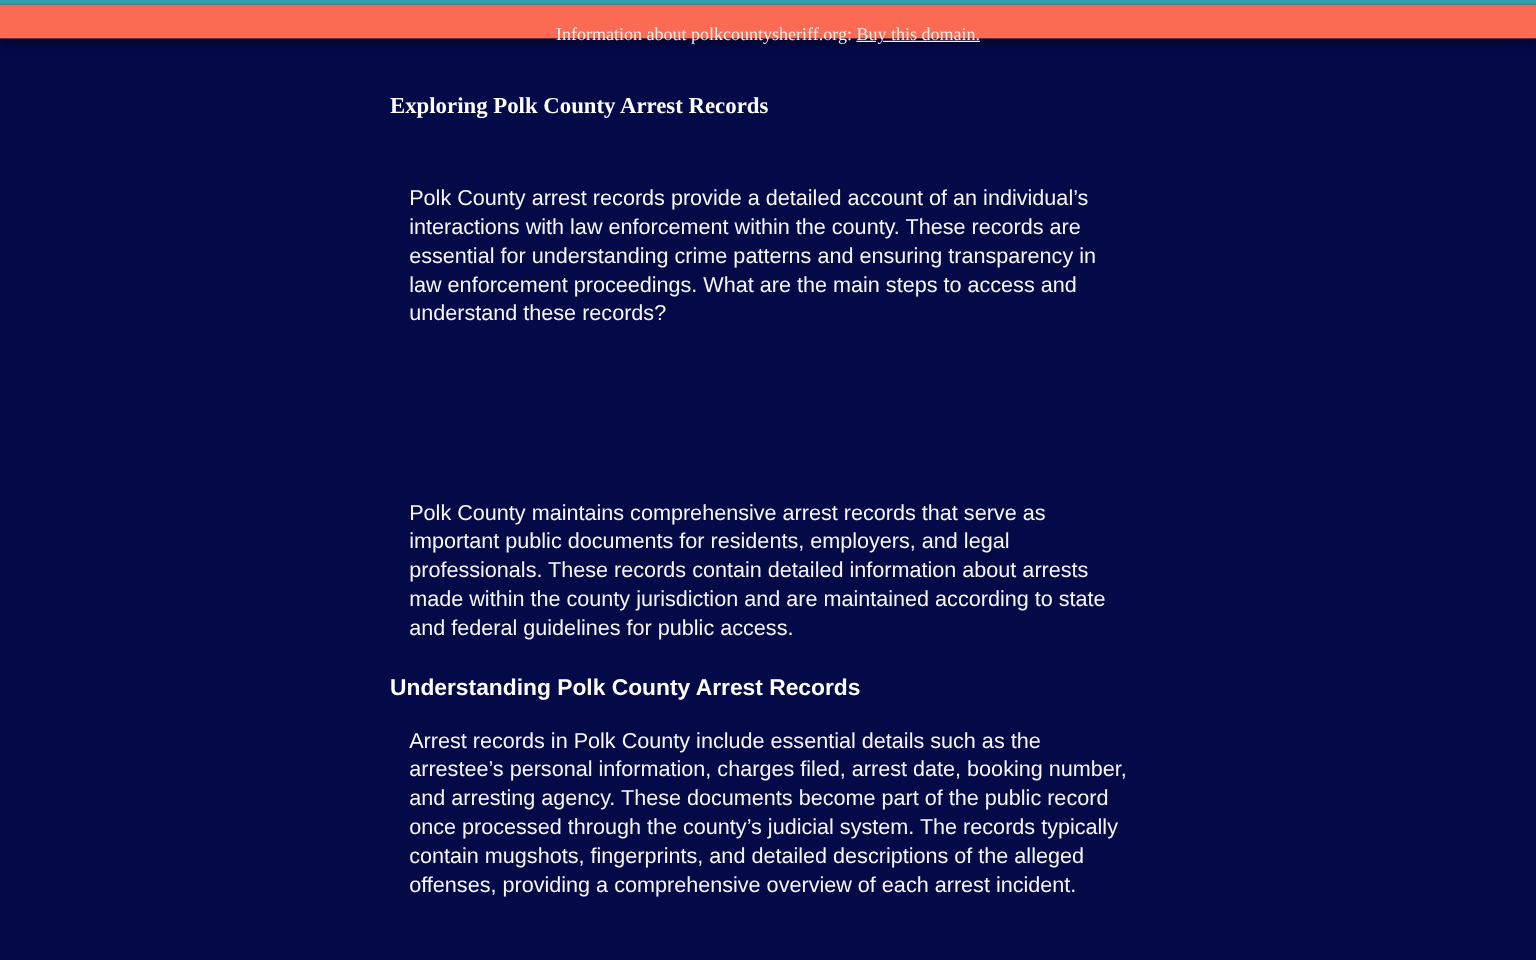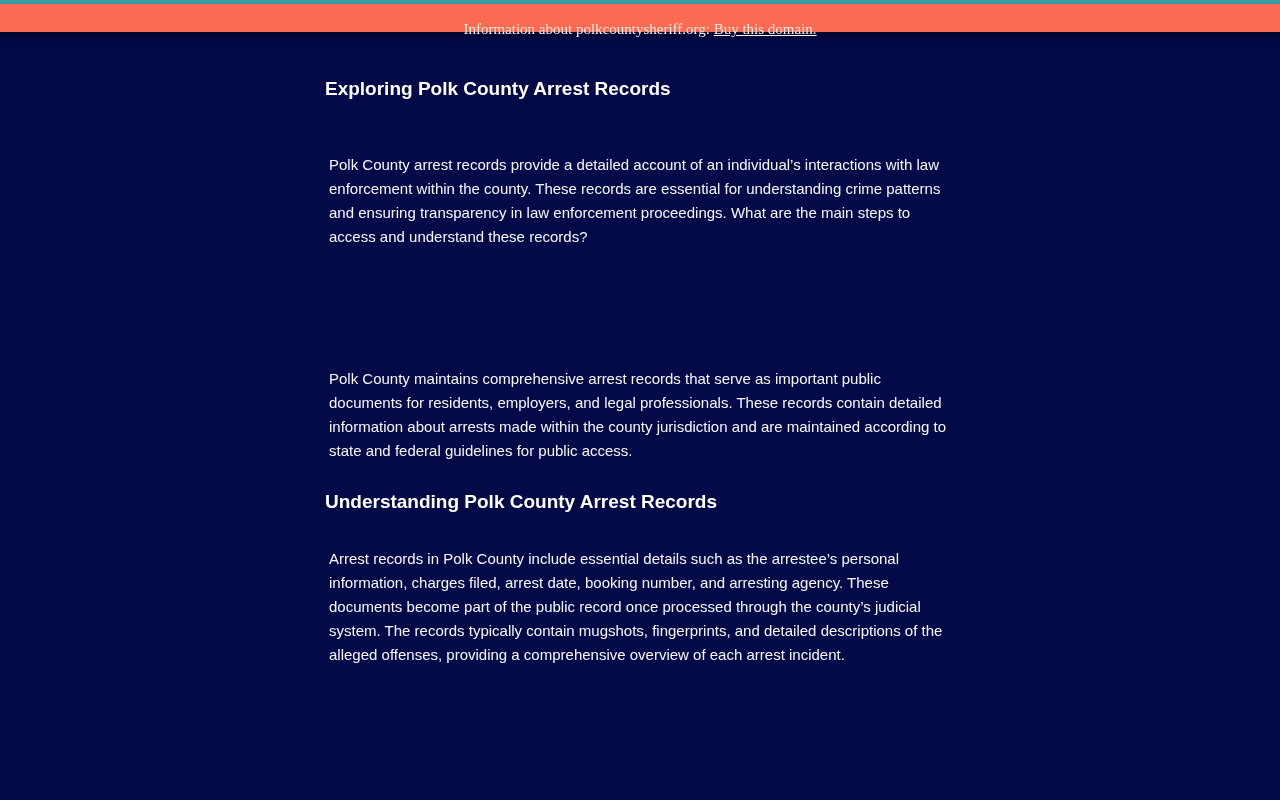--- a/index.html
+++ b/index.html
@@ -45,26 +45,26 @@
     margin: 0 auto;
     padding-top: 46px;
     color: var(--body-text, #f8f7fc);
   }
   .article h2 {
     font-size: 19px;
     line-height: 22px;
     font-weight: bold;
     color: #ffffff;
   }
-  .h-first  { margin: 0 0 53px 0; }
-  .h-second { margin: 28px 0 34px 0; }
+  .h-first  { margin: 0 0 53px 0; font-family: Liberation Serif, serif; }
+  .h-second { margin: 28px 0 20px 0; }
   .article p {
-    font-size: 15px;
+    font-size: 18px;
     line-height: 24px;
-    margin: 4px;
+    margin: 16px;
   }
   .ad-gap { height: 110px; }
   .p-last { margin-top: 25px; }
 </style>
 </head>
 <body>
 
 <div class="top-strip"></div>
 
 <header class="banner">

